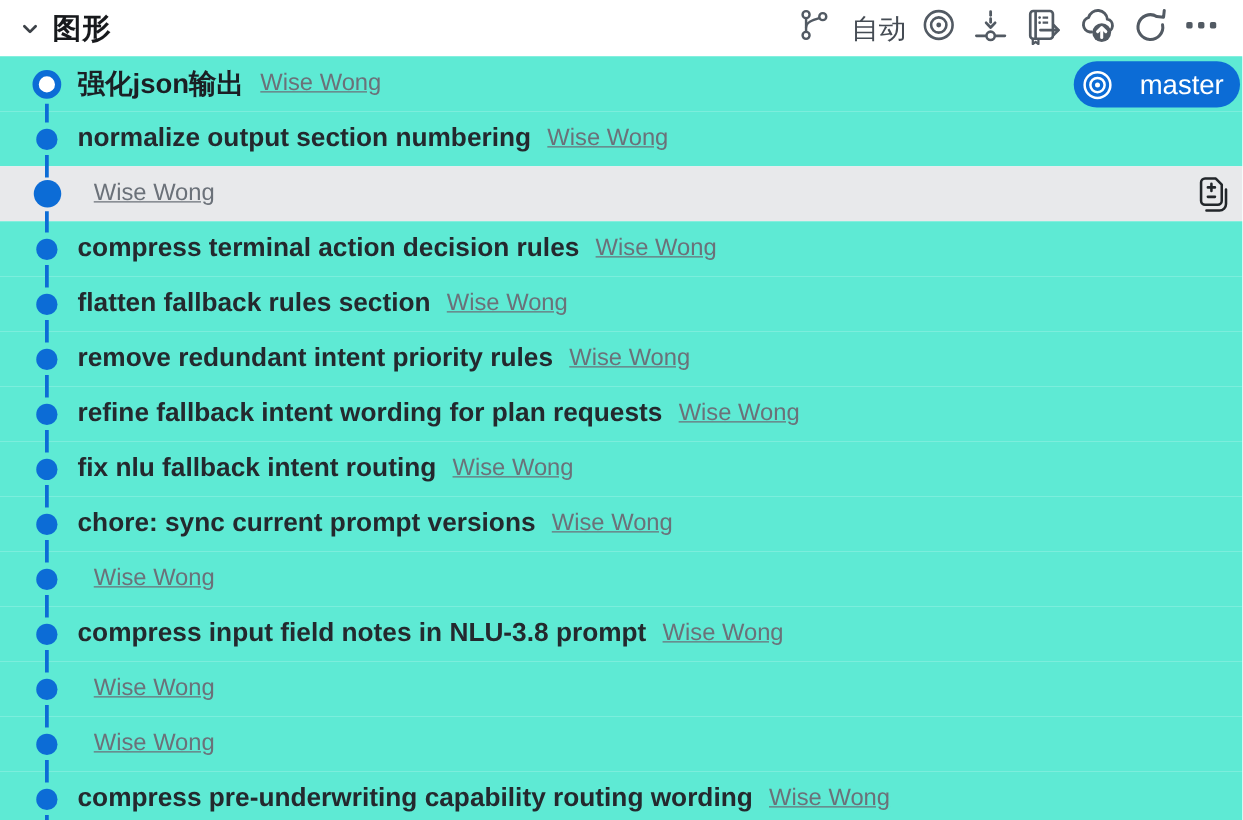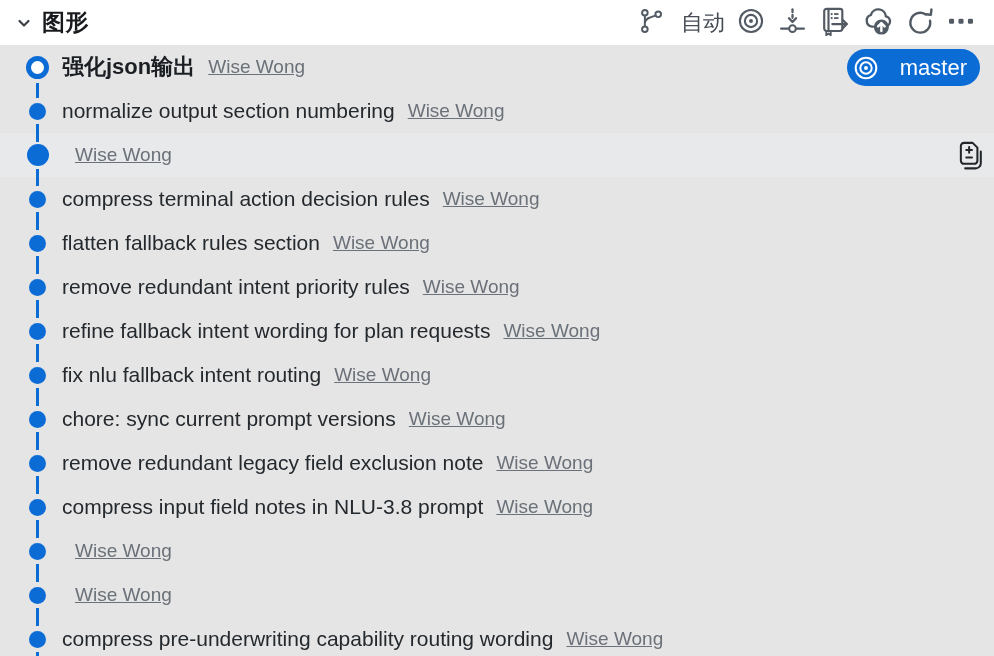--- a/index.html
+++ b/index.html
@@ -9,36 +9,36 @@
   
   .header { height: 45px; display: flex; align-items: center; padding: 0 17px 0 12px; background: #fff; text-align: right; }
   .collapse-btn { display: flex; align-items: center; justify-content: center; width: 24px; height: 24px; cursor: pointer; }
   .panel-title { font-size: 23px; font-weight: 700; color: #17191c; margin-left: 6px; letter-spacing: .5px; }
   .toolbar { margin-left: auto; display: flex; align-items: center; gap: 9px; }
   .tbtn { display: flex; align-items: center; justify-content: center; min-width: 32px; height: 34px; border-radius: 5px; cursor: pointer; padding: 0 1px; }
   .auto-label { font-size: 22px; color: #454c54; margin-left: 16px; }
 
   
   .list { position: relative; }
-  .row { position: relative; height: 44px; display: flex; align-items: center; padding-left: 62px; background: #e5e5e5; cursor: pointer; }
+  .row { position: relative; height: 44px; display: flex; align-items: center; padding-left: 62px; background: #5eead4; cursor: pointer; }
   .row--selected { background: #e8e9eb; }
-  .msg { font-size: 21px; color: #24292e; white-space: nowrap; }
+  .msg { font-size: 21px; color: #24292e; white-space: nowrap; font-weight: bold; }
   .row--first .msg { font-weight: 700; font-size: 22px; color: #1b1f24; }
   .author { font-size: 19px; color: #6b7179; margin-left: 13px; white-space: nowrap; text-decoration: underline; }
 
   
   .line-below { position: absolute; left: 36px; width: 3px; top: 35px; height: 18px; background: var(--accent); z-index: 1; }
   .row--first .line-below { top: 38px; height: 15px; }
   .row--selected .line-below { top: 36px; height: 17px; }
   .node { position: absolute; left: 29px; top: 13.5px; width: 17px; height: 17px; border-radius: 50%; background: var(--accent); z-index: 2; }
   .row--first .node { left: 26px; top: 10.5px; width: 23px; height: 23px; background: #fff; border: 5px solid var(--accent); }
   .row--selected .node { left: 26.5px; top: 11px; width: 22px; height: 22px; }
 
   
-  .badge { position: absolute; right: 14px; top: 4px; height: 37px; background: var(--accent); border-radius: 19px;
+  .badge { position: absolute; right: 2px; top: 4px; height: 37px; background: var(--accent); border-radius: 19px;
     display: flex; align-items: center; gap: 20px; padding: 0 13px 0 5px; color: #fff; cursor: pointer; z-index: 3; }
   .badge-label { font-size: 22px; color: #fff; }
 
   
   .row-action { position: absolute; right: 9px; top: 5px; width: 34px; height: 34px; display: flex; align-items: center; justify-content: center; cursor: pointer; }
 
   :root { --accent: #0c6cd6; --icon: #525a63; }
 </style>
 </head>
 <body>
@@ -216,21 +216,20 @@
   <div class="row">
     <span class="line-below"></span>
     <span class="node"></span>
     <span class="msg">chore: sync current prompt versions</span>
     <span class="author">Wise Wong</span>
   </div>
 
   <div class="row">
     <span class="line-below"></span>
     <span class="node"></span>
-    <span class="msg">remove redundant legacy field exclusion note</span>
     <span class="author">Wise Wong</span>
   </div>
 
   <div class="row">
     <span class="line-below"></span>
     <span class="node"></span>
     <span class="msg">compress input field notes in NLU-3.8 prompt</span>
     <span class="author">Wise Wong</span>
   </div>
 

